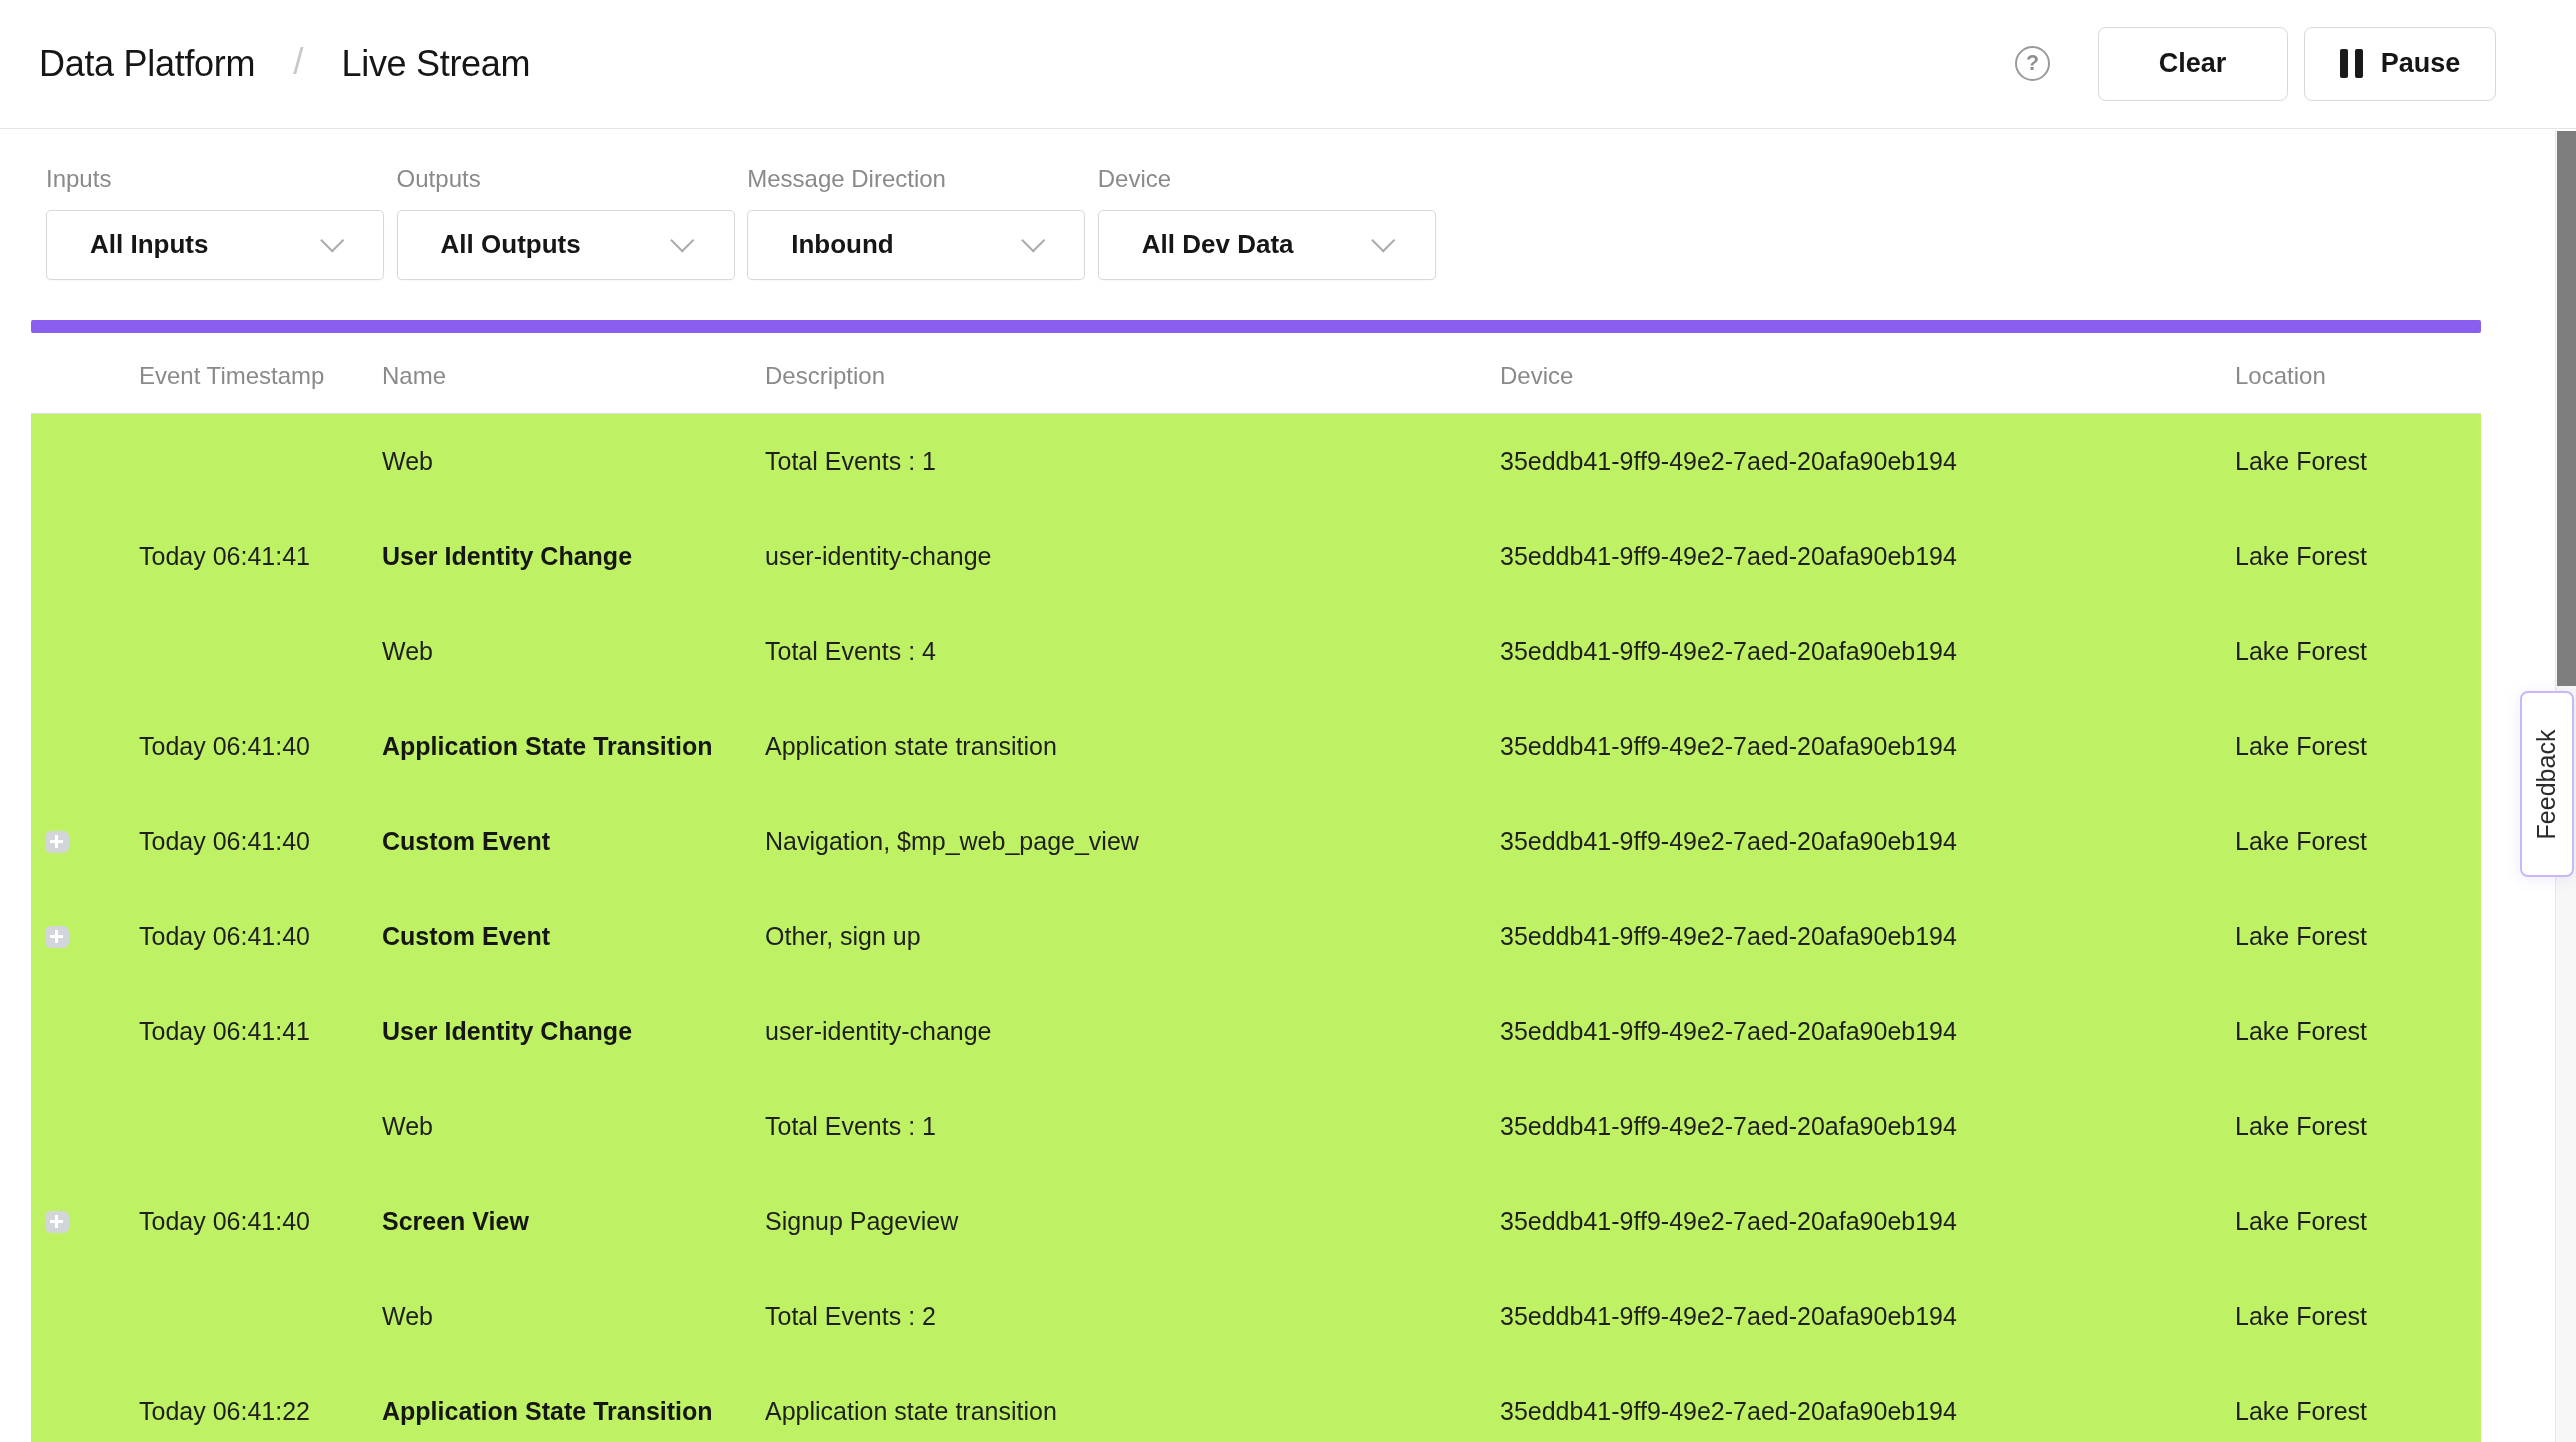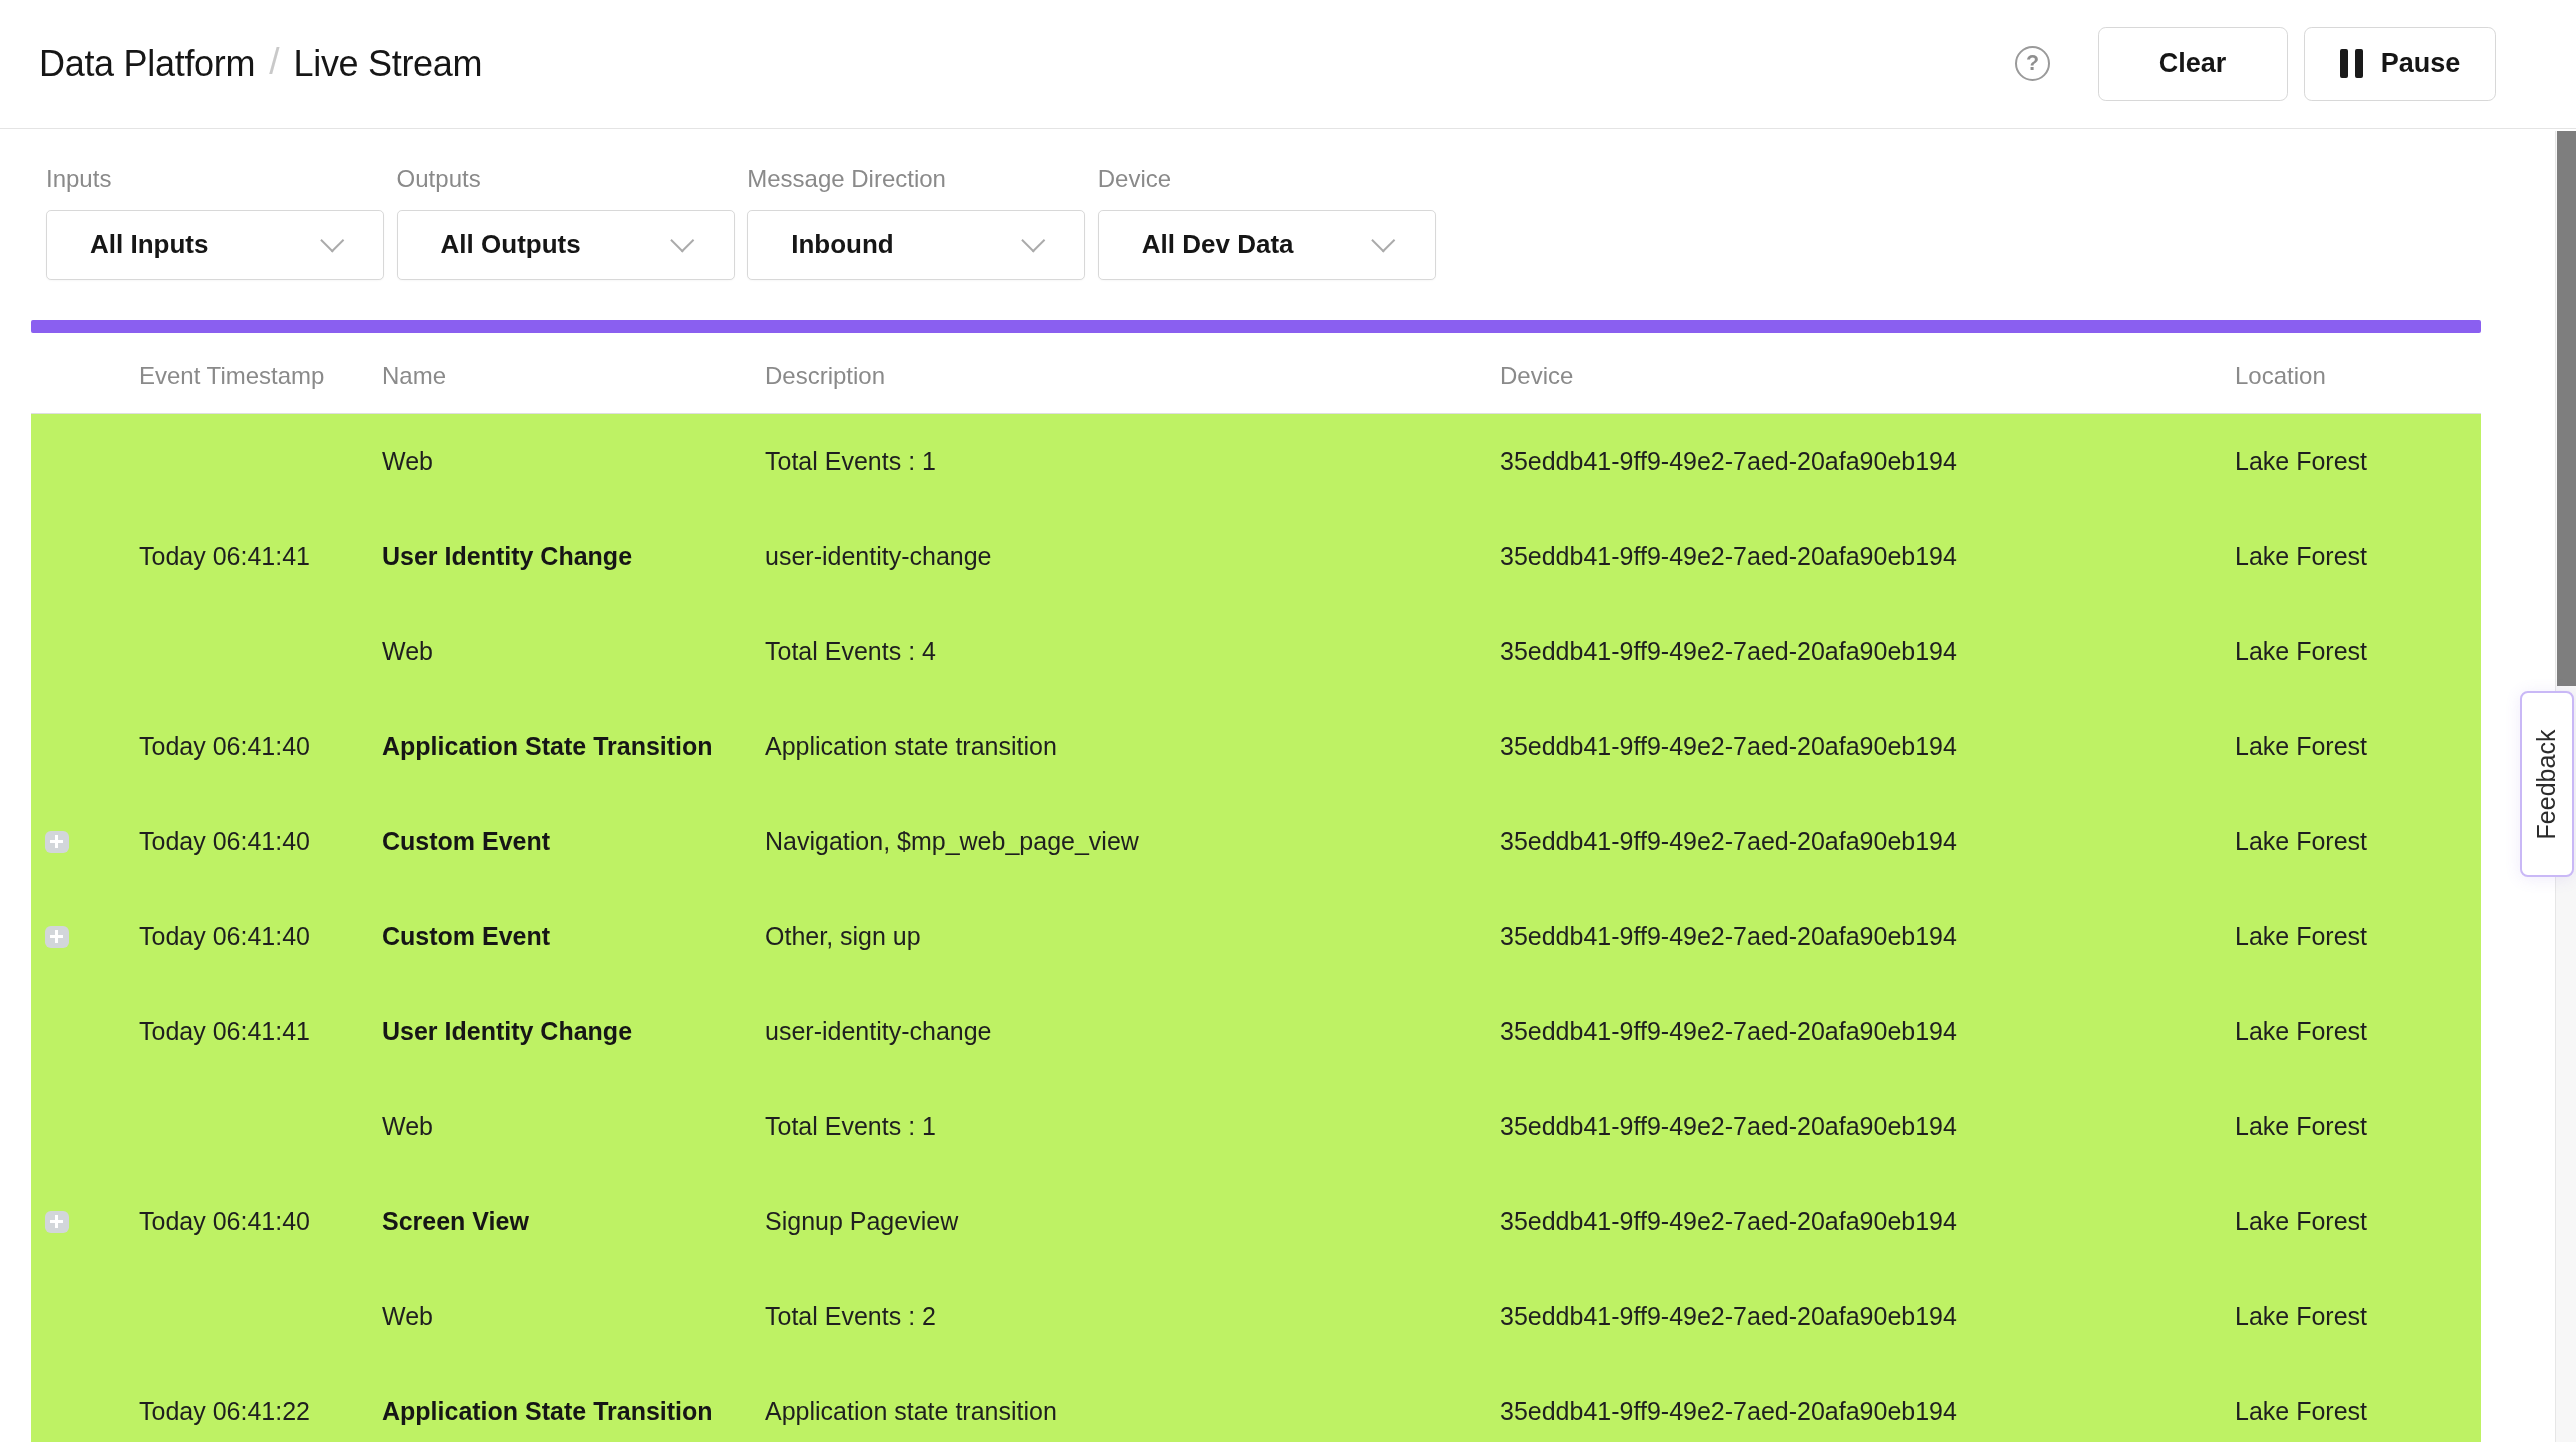--- a/index.html
+++ b/index.html
@@ -13,21 +13,21 @@
     --scroll_thumb:#7E7E7E;
     --feedback_border:#C9B8F6;
   }
   *{box-sizing:border-box;margin:0;padding:0;}
   html,body{width:2576px;height:1442px;overflow:hidden;background:#fff;
     font-family:"Liberation Sans","DejaVu Sans",sans-serif;color:var(--text_dark);}
 
   
   .topbar{position:absolute;left:0;top:0;width:2576px;height:129px;
     border-bottom:1.9px solid var(--border_light);background:#fff;}
-  .breadcrumb{position:absolute;left:39px;top:0;height:127px;display:flex;align-items:center;gap:14px;}
+  .breadcrumb{position:absolute;left:39px;top:0;height:127px;display:flex;align-items:center;gap:38px;}
   .crumb{font-size:36px;font-weight:500;color:#161616;letter-spacing:-0.3px;}
   .crumb-sep{font-size:37px;color:#C9C9C9;font-weight:300;transform:translateY(-1.9px);}
   .topbar-actions{position:absolute;right:80px;top:0;height:127px;display:flex;align-items:center;gap:16.5px;}
   .help-circle{width:35px;height:35px;border:2.9px solid #9A9A9A;border-radius:50%;
     display:flex;align-items:center;justify-content:center;font-size:21.4px;font-weight:700;
     color:#8F8F8F;margin-right:31px;cursor:pointer;}
   .btn{height:74px;border:1.9px solid var(--control_border);border-radius:7.8px;background:#fff;
     display:flex;align-items:center;justify-content:center;gap:17.5px;
     font-size:27px;font-weight:700;color:#161616;cursor:pointer;}
   .btn-clear{width:190px;}

